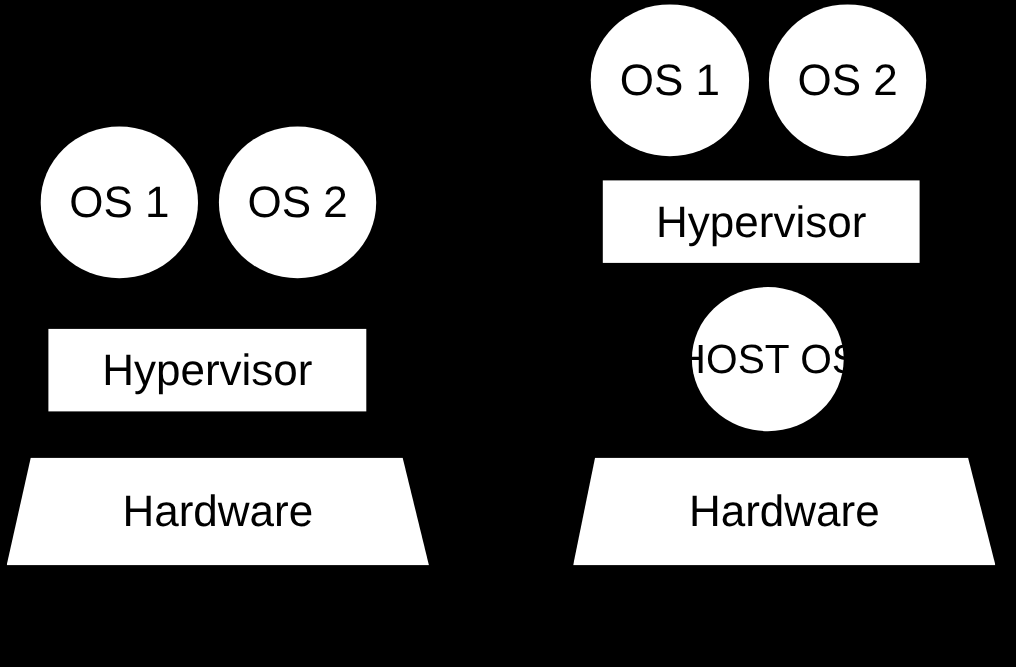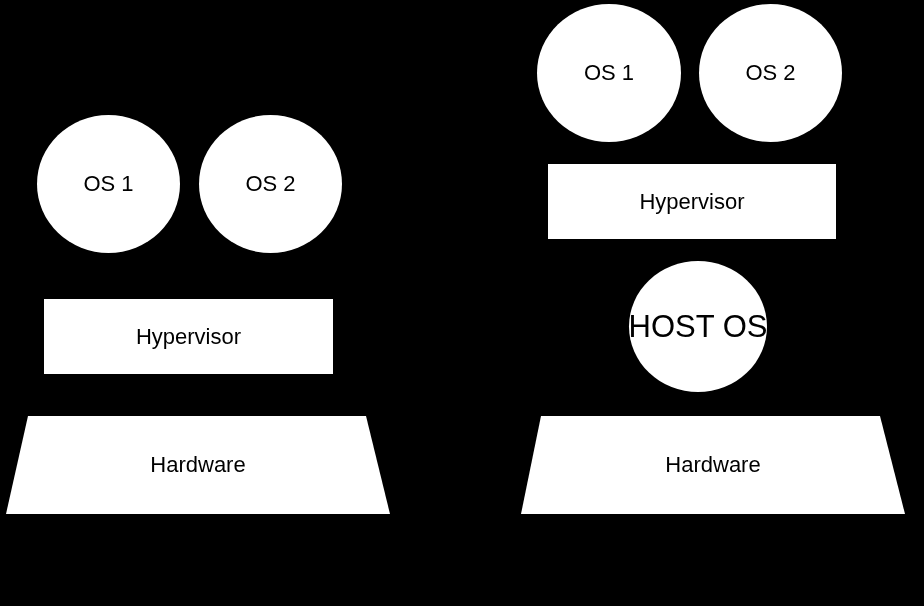--- a/index.html
+++ b/index.html
@@ -20,36 +20,36 @@
     overflow: hidden;
     font-family: "Liberation Sans", sans-serif;
   }
   .shape {
     position: absolute;
     background: var(--fill);
     color: var(--label);
     display: flex;
     align-items: center;
     justify-content: center;
-    font-size: 22px;
+    font-size: 40px;
     line-height: 1;
     white-space: nowrap;
     text-align: center;
   }
   .circle {
     border-radius: 50%;
   }
   .trapezoid-left {
     clip-path: polygon(22px 0%, 360px 0%, 100% 100%, 0% 100%);
   }
   .trapezoid-right {
     clip-path: polygon(20px 0%, 359px 0%, 100% 100%, 0% 100%);
   }
   .host-os {
-    font-size: 31px;
+    font-size: 37px;
   }
 </style>
 </head>
 <body>
 
 <div class="canvas">
 
   <div>
     <div class="shape circle" style="left:37px; top:115px; width:143px; height:138px;">
       <span>OS 1</span>

